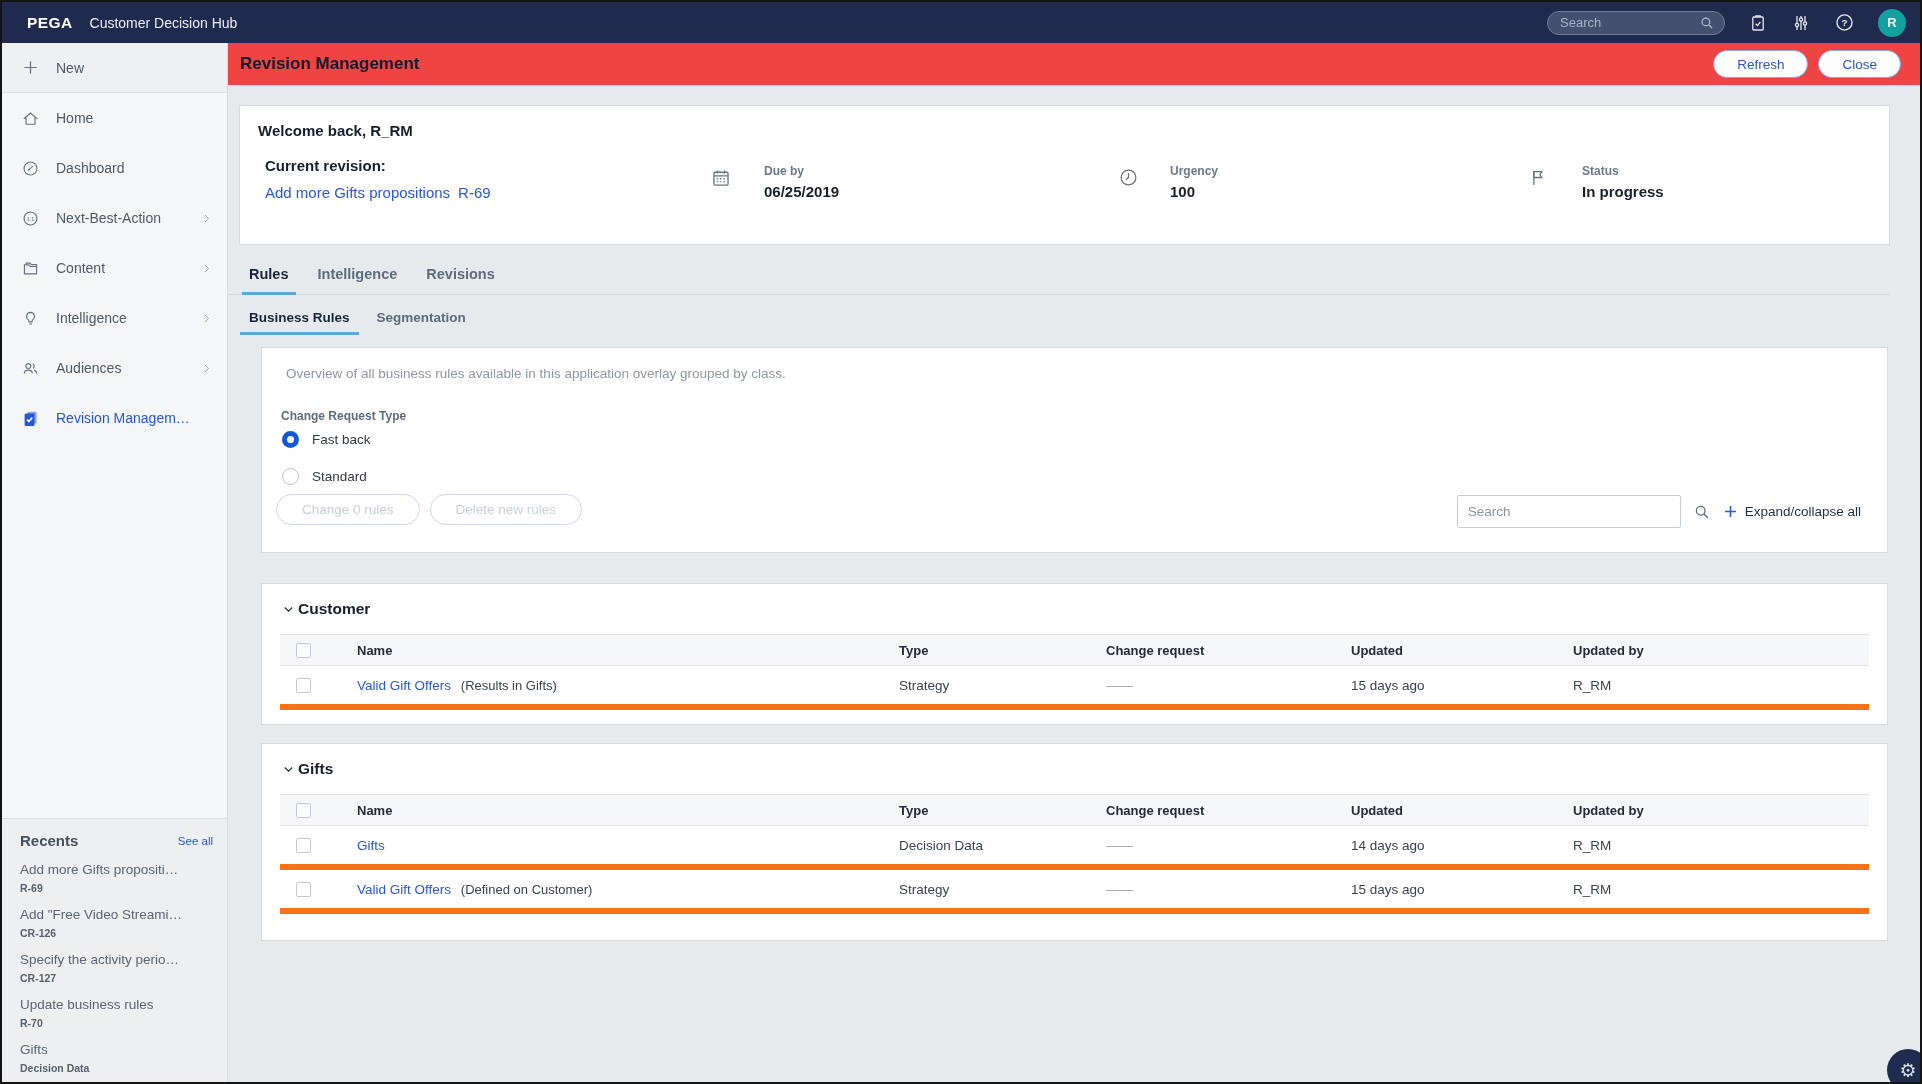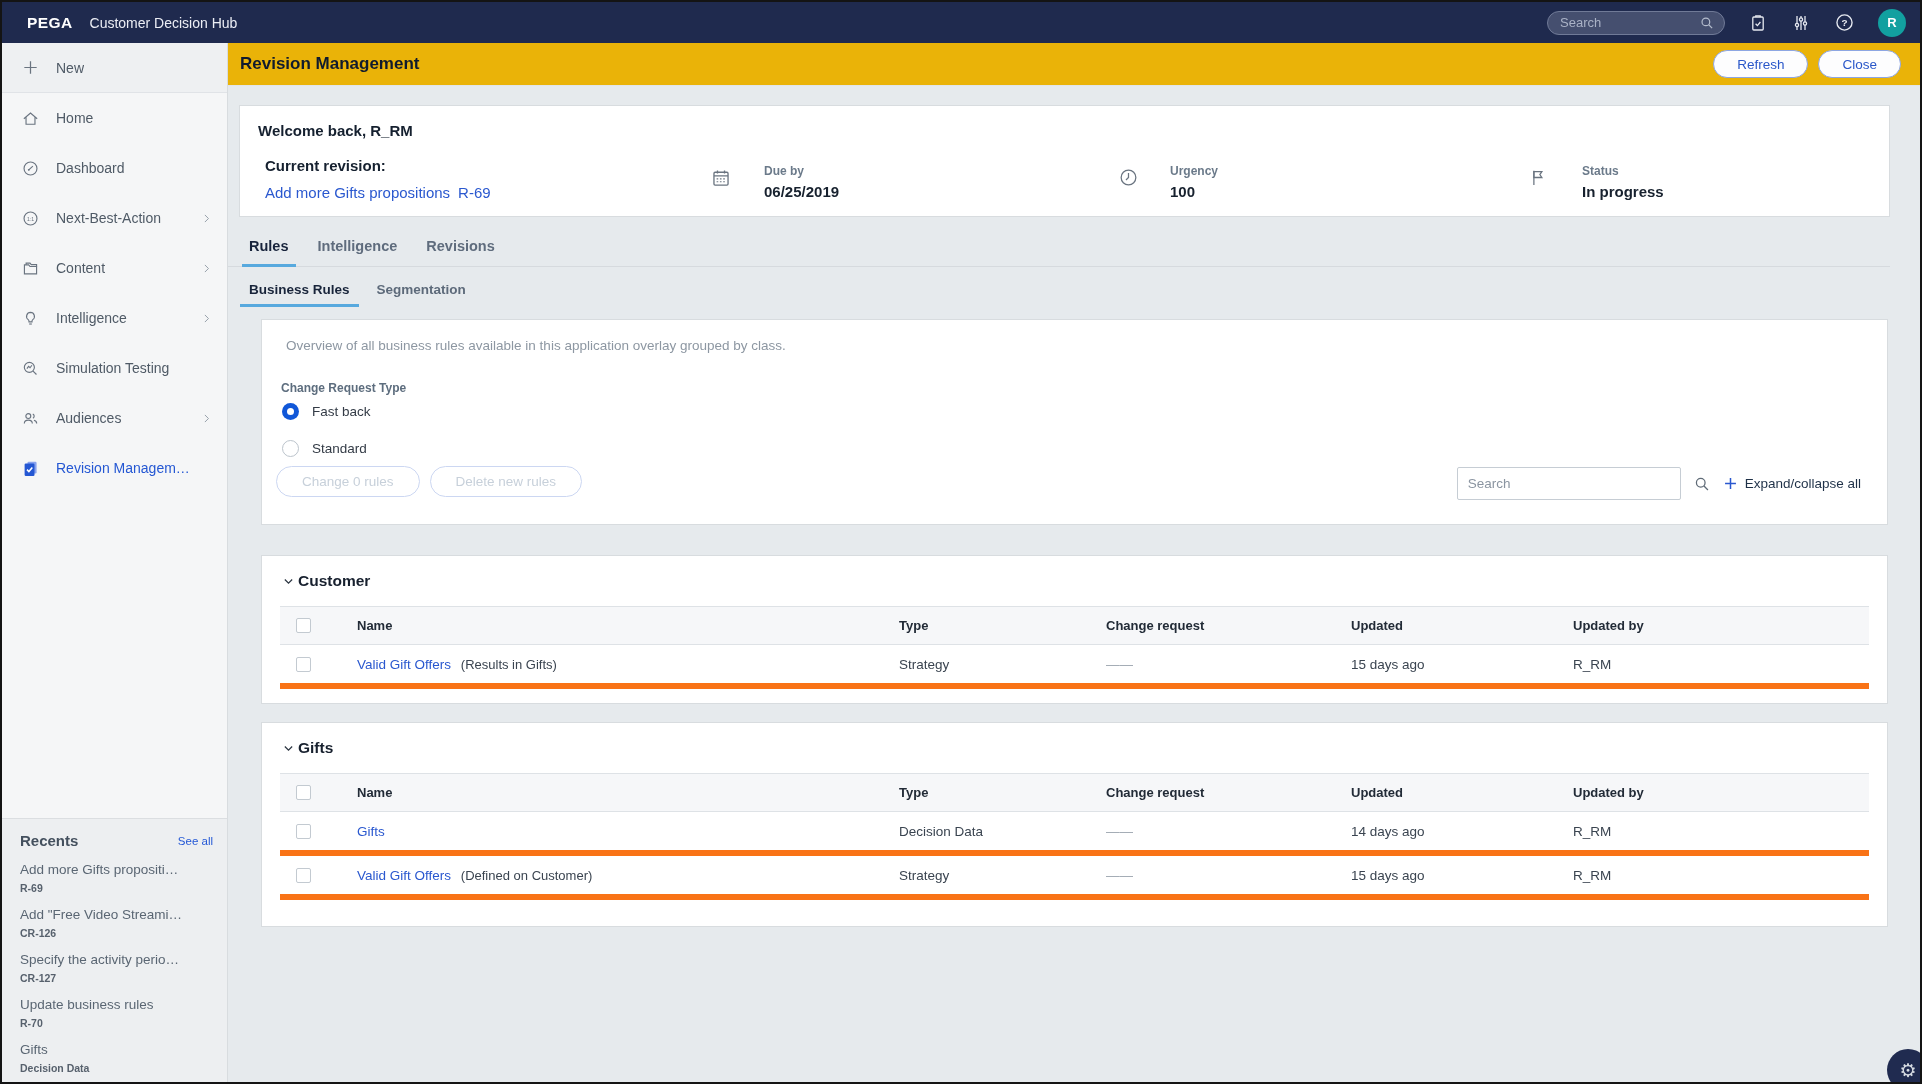--- a/index.html
+++ b/index.html
@@ -33,29 +33,29 @@
   .recents { margin-top:auto; background:#edeff1; border-top:1px solid #dbdee1; padding:13px 14px 8px 18px; overflow:hidden; }
   .recents-header { display:flex; align-items:center; justify-content:space-between; }
   .recents-title { font-weight:bold; font-size:15px; color:#44505e; }
   .see-all { font-size:11.5px; color:#2458d6; cursor:pointer; text-decoration:none; }
   .recent-item { margin-top:12px; cursor:pointer; }
   .recent-title { color:#5a6673; font-size:13.5px; line-height:17px; white-space:nowrap; overflow:hidden; }
   .recent-sub { margin-top:4px; font-size:10.5px; font-weight:bold; color:#57616d; }
 
   
   .main { flex:1; display:flex; flex-direction:column; min-width:0; position:relative; background:#e6eaed; }
-  .main-header { height:43px; flex:0 0 43px; background:#eab308; border-bottom:1px solid #e2e5e8; display:flex; align-items:center; padding:0 19px 0 12px; }
+  .main-header { height:43px; flex:0 0 43px; background:#ef4444; border-bottom:1px solid #e2e5e8; display:flex; align-items:center; padding:0 19px 0 12px; }
   .page-title { font-size:17px; font-weight:bold; color:#101b2e; }
   .header-buttons { margin-left:auto; display:flex; gap:10px; }
   .pill-btn { height:28px; padding:0 23px; background:#fdfdfe; border:1px solid #8da6e3; border-radius:15px; color:#2a57c9; font-size:13.5px; font-family:inherit; cursor:pointer; display:flex; align-items:center; }
 
   .content { flex:1; position:relative; min-height:0; overflow:hidden; }
 
   
-  .welcome-card { position:relative; margin:19px 30px 0 11px; height:112px; background:#fff; border:1px solid #d8dcdf; }
+  .welcome-card { position:relative; margin:19px 30px 0 11px; height:140px; background:#fff; border:1px solid #d8dcdf; }
   .greeting { position:absolute; left:18px; top:16px; font-size:15px; font-weight:bold; color:#15202f; }
   .cur-rev-label { position:absolute; left:25px; top:51px; font-size:15px; font-weight:bold; color:#15202f; }
   .rev-link { position:absolute; left:25px; top:78px; font-size:15px; color:#2a58cf; cursor:pointer; text-decoration:none; }
   .rev-link .rev-id { margin-left:8px; }
   .meta-icon { position:absolute; top:61px; color:#6a7480; }
   .meta-block { position:absolute; top:58px; }
   .meta-label { font-size:12px; font-weight:bold; color:#6b7a8a; }
   .meta-value { margin-top:5px; font-size:15px; font-weight:bold; color:#17212e; }
 
   
@@ -87,21 +87,21 @@
   .expand-label { font-size:13.5px; color:#1f3148; }
 
   
   .section-card { margin:30px 32px 0 33px; background:#fff; border:1px solid #d8dcdf; padding:16px 18px 14px 18px; }
   .section-card.gifts { margin-top:18px; padding-bottom:26px; }
   .section-header { display:flex; align-items:center; gap:3px; padding-left:2px; }
   .sec-chevron { display:flex; color:#2b3541; cursor:pointer; }
   .sec-title { font-size:15.5px; font-weight:bold; color:#17202e; }
   .rule-table { margin-top:16px; }
   .t-head, .t-row { display:grid; grid-template-columns:77px 542px 207px 245px 222px 1fr; align-items:center; }
-  .t-head { height:39px; background:#f6f7f9; border-top:1px solid #dee2e6; border-bottom:1px solid #dee2e6; }
+  .t-head { height:32px; background:#f6f7f9; border-top:1px solid #dee2e6; border-bottom:1px solid #dee2e6; }
   .t-head .th { font-size:13px; font-weight:bold; color:#222b37; }
   .t-row { height:44px; border-bottom:6px solid #f97316; font-size:13.5px; color:#3a4450; }
   .cb { width:15px; height:15px; margin-left:16px; border:1.5px solid #c3cad1; border-radius:2px; background:#fff; display:block; cursor:pointer; }
   .rule-link { color:#2a58cf; font-size:13.5px; cursor:pointer; text-decoration:none; }
   .rule-note { color:#3a4450; font-size:13px; margin-left:6px; }
   .dash { color:#9aa3ad; }
 
   
   .gear-badge { position:absolute; right:-9px; bottom:-9px; width:42px; height:42px; border-radius:50%; background:#202b50; color:#d6dbe2; display:flex; align-items:center; justify-content:center; font-size:19px; cursor:pointer; }
 </style>
@@ -220,30 +220,20 @@
             </svg>
           </span>
         <span class="nav-label">Intelligence</span>
         <span class="nav-chevron">
             <svg width="13" height="13" viewBox="0 0 20 20" fill="none" stroke="currentColor" stroke-width="1.4">
               <path d="M7.5 4.5 13 10l-5.5 5.5"></path>
             </svg>
           </span>
       </div>
 
-      <div class="nav-item">
-        <span class="nav-icon">
-            <svg width="19" height="19" viewBox="0 0 20 20" fill="none" stroke="currentColor" stroke-width="1.2">
-              <circle cx="8.8" cy="8.8" r="5.3"></circle>
-              <path d="M12.7 12.7l3.6 3.6"></path>
-              <path d="M6.2 10.1l1.8-2.3 1.5 1.4 2-2.6"></path>
-            </svg>
-          </span>
-        <span class="nav-label">Simulation Testing</span>
-      </div>
 
       <div class="nav-item">
         <span class="nav-icon">
             <svg width="19" height="19" viewBox="0 0 20 20" fill="none" stroke="currentColor" stroke-width="1.2">
               <circle cx="7.7" cy="7.4" r="2.6"></circle>
               <path d="M3.5 15.2c0-2.3 1.9-3.5 4.2-3.5s4.2 1.2 4.2 3.5"></path>
               <path d="M12.4 5.2a2.6 2.6 0 0 1 .2 4.6M13.6 11.9c1.8.4 2.9 1.5 2.9 3.3"></path>
             </svg>
           </span>
         <span class="nav-label">Audiences</span>

